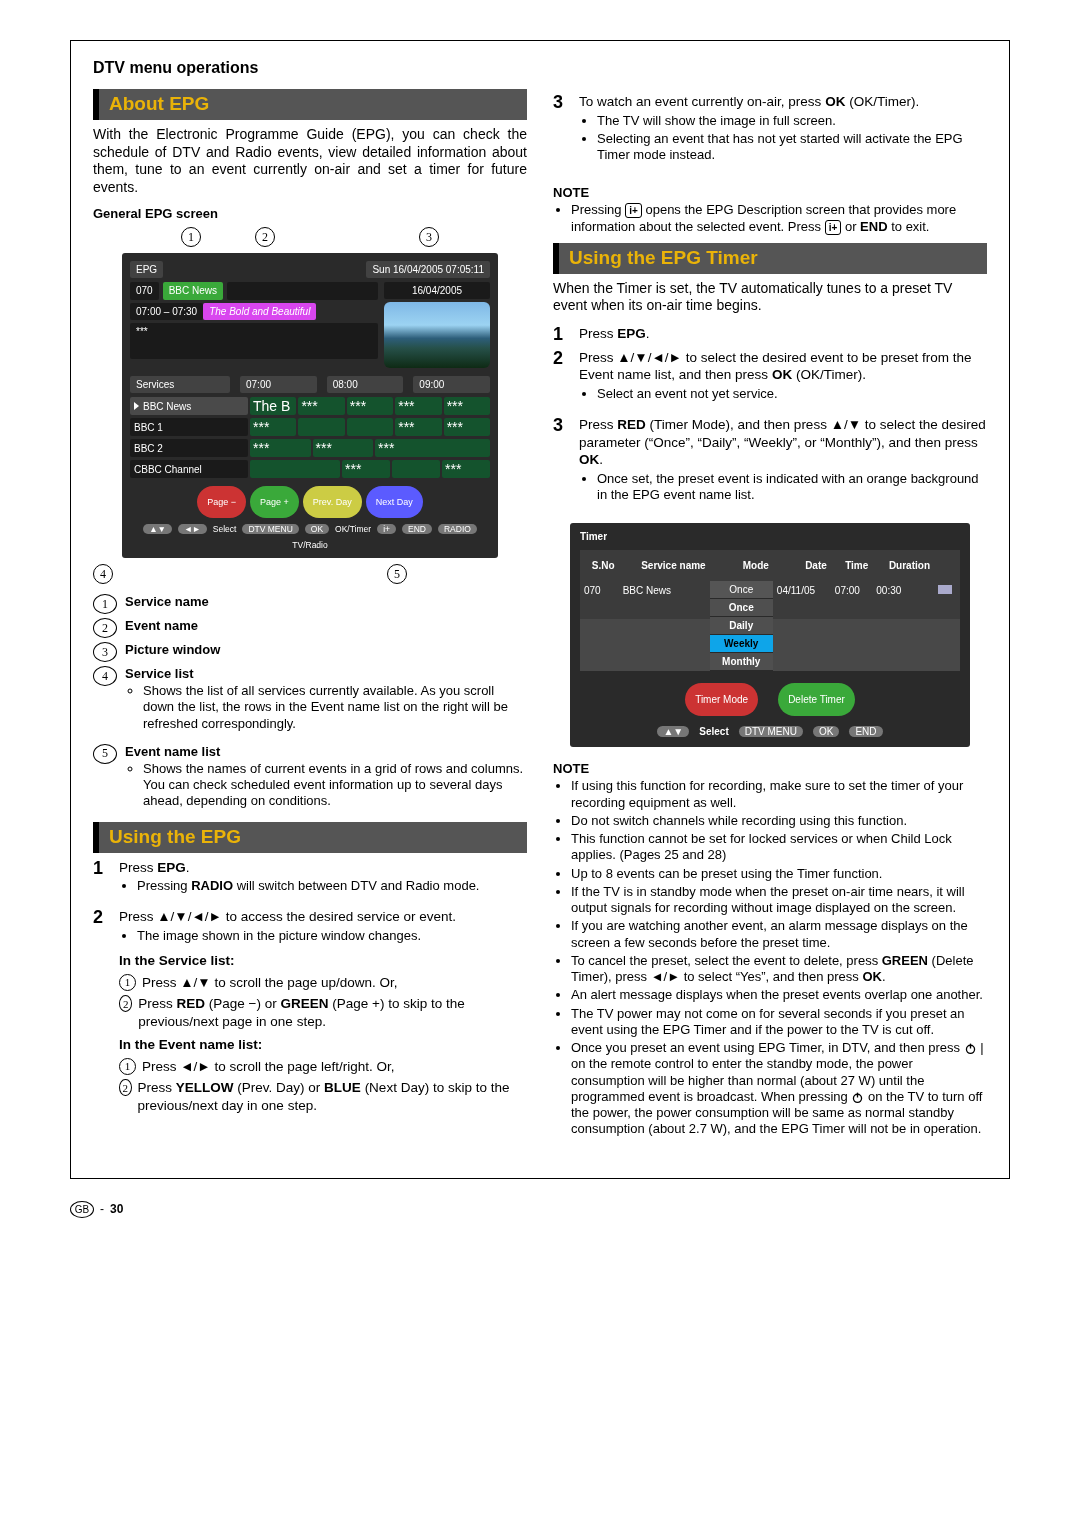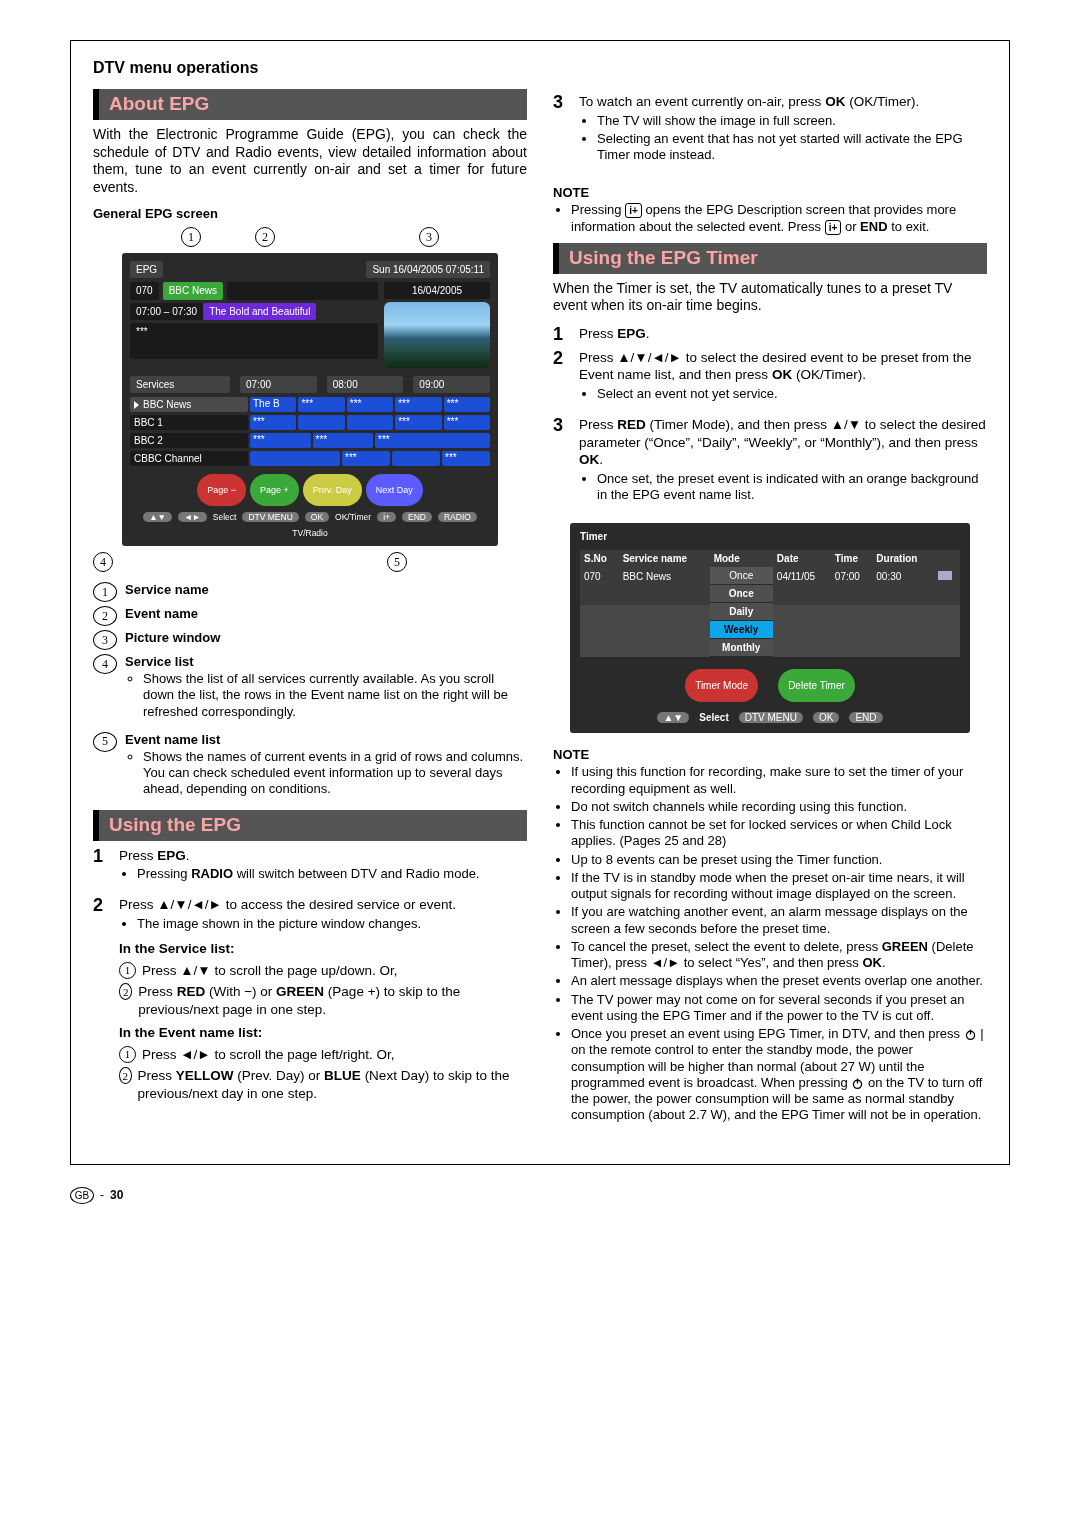--- a/index.html
+++ b/index.html
@@ -31,21 +31,21 @@
     display: flex;
     gap: 26px;
   }
   .col {
     flex: 1 1 0;
     min-width: 0;
   }
   .barhead {
     background: #555;
     border-left: 6px solid #000;
-    color: #fca5a5;
+    color: #eab308;
     font-weight: bold;
     font-size: 19px;
     padding: 4px 10px 5px 10px;
     margin: 0 0 6px 0;
   }
   .para {
     font-size: 14px;
     line-height: 1.25;
     margin: 0 0 10px 0;
   }
@@ -105,25 +105,25 @@
     width: 110px;
     padding: 2px 4px;
     background: #1a1a1a;
     border-radius: 2px;
     display: flex;
     align-items: center;
   }
   .gname.active { background: #4a4a4a; }
   .blocks { flex: 1; display: flex; gap: 2px; }
   .blk {
-    background: #1d4ed8;
+    background: #14532d;
     border-radius: 2px;
     flex: 1;
     min-height: 13px;
-    font-size: 10px;
+    font-size: 14px;
     padding: 1px 3px;
     overflow: hidden;
     white-space: nowrap;
   }
   .pill-row {
     display: flex;
     gap: 4px;
     justify-content: center;
     margin-top: 8px;
     flex-wrap: wrap;
@@ -206,22 +206,22 @@
     width: 380px;
     margin: 6px auto 10px auto;
     padding: 8px 10px 10px 10px;
     border-radius: 3px;
   }
   .timerbox .thead { font-weight: bold; margin-bottom: 8px; }
   .ttable { width: 100%; border-collapse: collapse; font-size: 10px; }
   .ttable th {
     background: #3b3b3b;
     font-weight: bold;
-    padding: 3px 4px;
-    text-align: left;
+    padding: 10px 4px;
+    text-align: right;
   }
   .ttable td {
     background: #3b3b3b;
     padding: 4px 4px;
     vertical-align: top;
   }
   .ttable .modecell { background: #4f4f4f; padding: 0; }
   .modecell .modeopt {
     border-bottom: 1px solid #2a2a2a;
     padding: 3px 6px;
@@ -277,21 +277,21 @@
           </div>
           <div style="display:flex; gap:6px;">
             <div style="flex:1;">
               <div style="display:flex; gap:4px; margin-bottom:3px;">
                 <div class="cell dark">070</div>
                 <div class="cell" style="background:#3aa93a;">BBC News</div>
                 <div class="cell empty dark" style="flex:1;"></div>
               </div>
               <div style="display:flex; margin-bottom:3px;">
                 <div class="cell dark">07:00 – 07:30</div>
-                <div class="cell" style="background:#6d28d9;">The Bold and Beautiful</div>
+                <div class="cell" style="background:#d946ef;font-style:italic;">The Bold and Beautiful</div>
               </div>
               <div class="cell dark" style="height:30px;">***</div>
             </div>
             <div style="display:flex; flex-direction:column; gap:3px;">
               <div class="cell dark" style="text-align:center;">16/04/2005</div>
               <div class="picture"></div>
             </div>
           </div>
 
           <div class="grid-head">
@@ -426,21 +426,21 @@
               <ul class="bul">
                   <li>The image shown in the picture window changes.</li>
                 </ul>
               <div class="sublisthead">In the Service list:</div>
               <div style="display:flex; gap:6px; margin-top:4px;">
                   <span class="circ" style="width:15px;height:15px;font-size:11px;">1</span>
                   <span>Press ▲/▼ to scroll the page up/down. Or,</span>
                 </div>
               <div style="display:flex; gap:6px; margin-top:4px;">
                   <span class="circ" style="width:15px;height:15px;font-size:11px;">2</span>
-                  <span><span>Press</span> <b>RED</b> <span>(With −) or</span> <b>GREEN</b> <span>(Page +) to skip to the previous/next page in one step.</span></span>
+                  <span><span>Press</span> <b>RED</b> <span>(Page −) or</span> <b>GREEN</b> <span>(Page +) to skip to the previous/next page in one step.</span></span>
                 </div>
               <div class="sublisthead">In the Event name list:</div>
               <div style="display:flex; gap:6px; margin-top:4px;">
                   <span class="circ" style="width:15px;height:15px;font-size:11px;">1</span>
                   <span>Press ◄/► to scroll the page left/right. Or,</span>
                 </div>
               <div style="display:flex; gap:6px; margin-top:4px;">
                   <span class="circ" style="width:15px;height:15px;font-size:11px;">2</span>
                   <span><span>Press</span> <b>YELLOW</b> <span>(Prev. Day) or</span> <b>BLUE</b> <span>(Next Day) to skip to the previous/next day in one step.</span></span>
                 </div>

